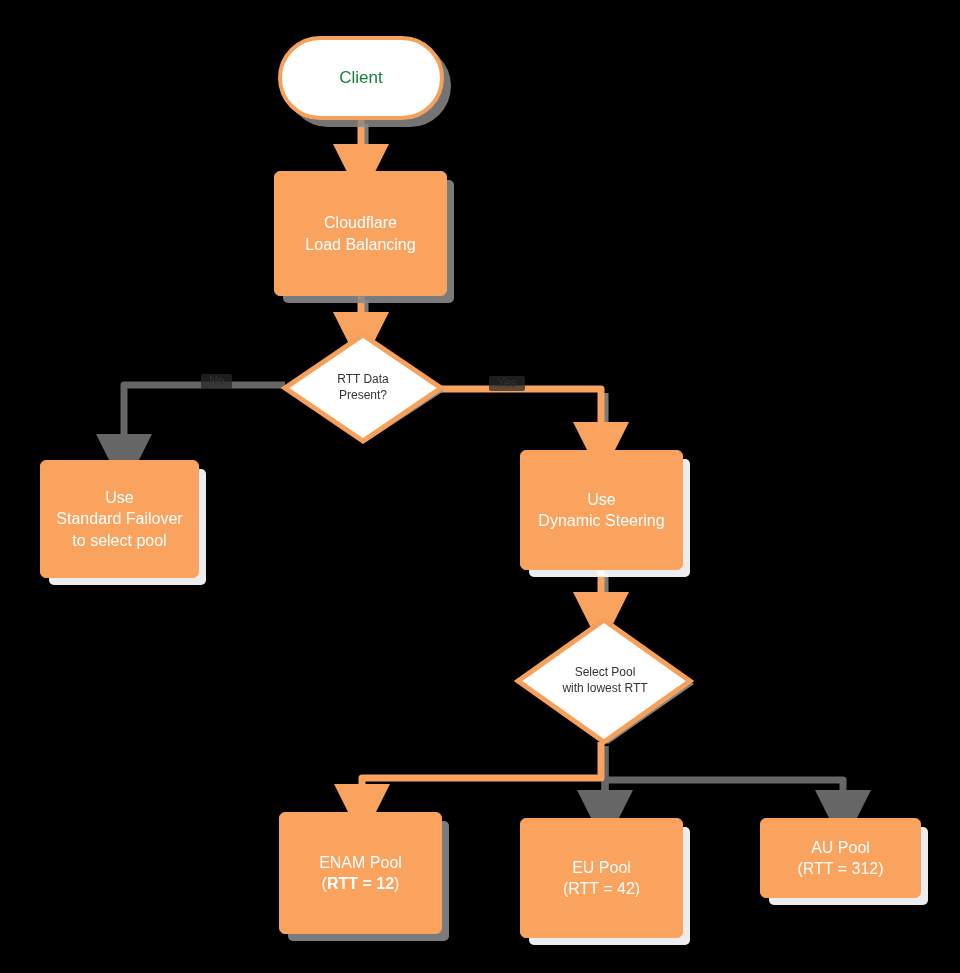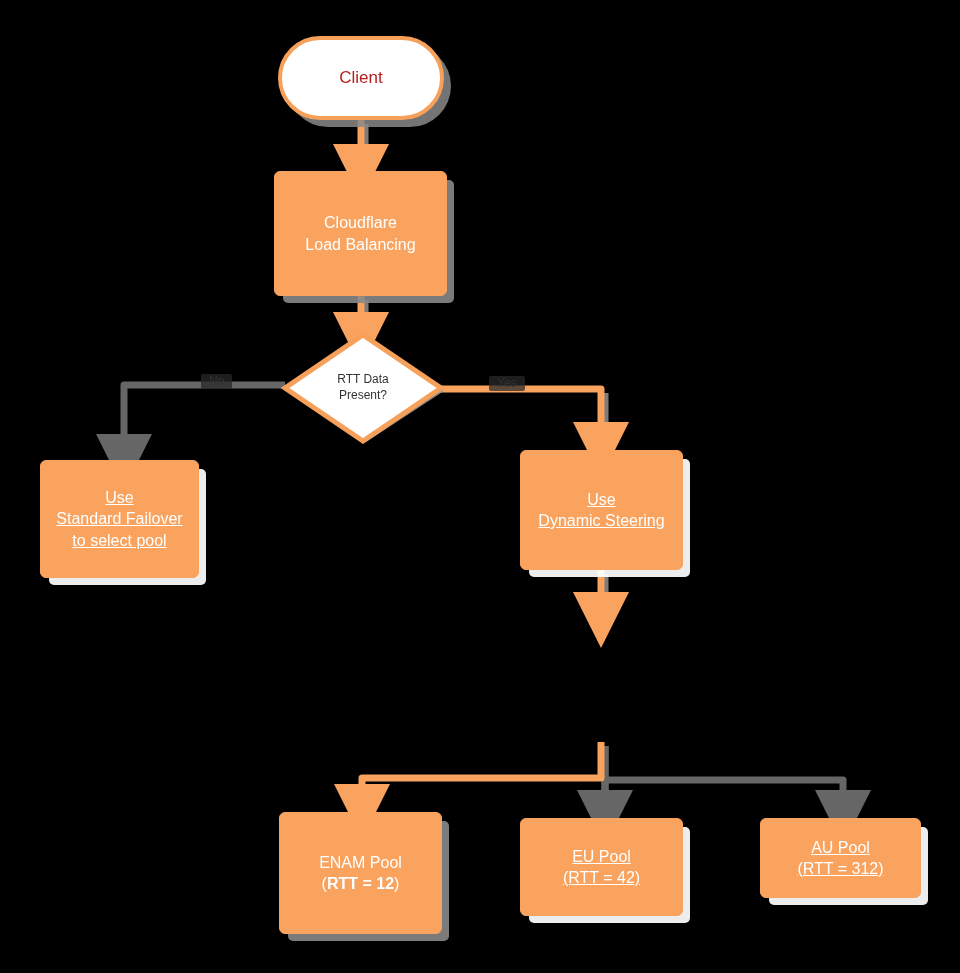--- a/index.html
+++ b/index.html
@@ -39,35 +39,35 @@
   .node .label {
     white-space: pre-line;
     padding: 0 6px;
   }
 
   
   .n-stadium {
     background: #ffffff;
     border: 4px solid #F6A05A;
     border-radius: 999px;
-    color: #b91c1c;
+    color: #15803d;
     font-size: 17px;
     box-shadow: 8px 8px 0 -1px rgba(136,136,136,0.85);
   }
 
   
   .n-box {
     background: #F9A35F;
     border: 1px solid #F9A35F;
     border-radius: 6px;
     color: #ffffff;
     font-size: 16px;
   }
   .shadow-gray { box-shadow: 8px 8px 0 -1px rgba(136,136,136,0.9); }
-  .shadow-white { box-shadow: 8px 8px 0 -1px rgba(255,255,255,0.93); text-decoration: underline; }
+  .shadow-white { box-shadow: 8px 8px 0 -1px rgba(255,255,255,0.93); }
 
   
   .n-diamond {
     background: transparent;
     border: none;
   }
   .n-diamond .dshape {
     position: absolute;
     left: 0; top: 0;
     width: 100%;
@@ -156,26 +156,34 @@
     <span class="label">Use
 Standard Failover
 to select pool</span>
   </div>
 
   <div class="node n-box shadow-white" style="left:520px; top:450px; width:163px; height:120px;">
     <span class="label">Use
 Dynamic Steering</span>
   </div>
 
+  <div class="node n-diamond" style="left:512px; top:616px; width:186px; height:130px;">
+    <svg class="dshape" viewBox="0 0 186 130" preserveAspectRatio="none">
+      <polygon points="96,8 182,68 96,128 10,68" fill="#9a9a9a" opacity="0.85"></polygon>
+      <polygon points="92,4 178,65 92,126 6,65" fill="#ffffff" stroke="#F6A05A" stroke-width="5"></polygon>
+    </svg>
+    <span class="label">Select Pool
+with lowest RTT</span>
+  </div>
 
   <div class="node n-box shadow-gray" style="left:279px; top:812px; width:163px; height:122px;">
     <span class="label"><span>ENAM Pool</span><br><span>(</span><span class="bold">RTT = 12</span><span>)</span></span>
   </div>
 
-  <div class="node n-box shadow-white" style="left:520px; top:818px; width:163px; height:98px;">
+  <div class="node n-box shadow-white" style="left:520px; top:818px; width:163px; height:120px;">
     <span class="label">EU Pool
 (RTT = 42)</span>
   </div>
 
   <div class="node n-box shadow-white" style="left:760px; top:818px; width:161px; height:80px;">
     <span class="label">AU Pool
 (RTT = 312)</span>
   </div>
 
   <div class="edge-label" style="left:201px; top:374px;">No</div>

